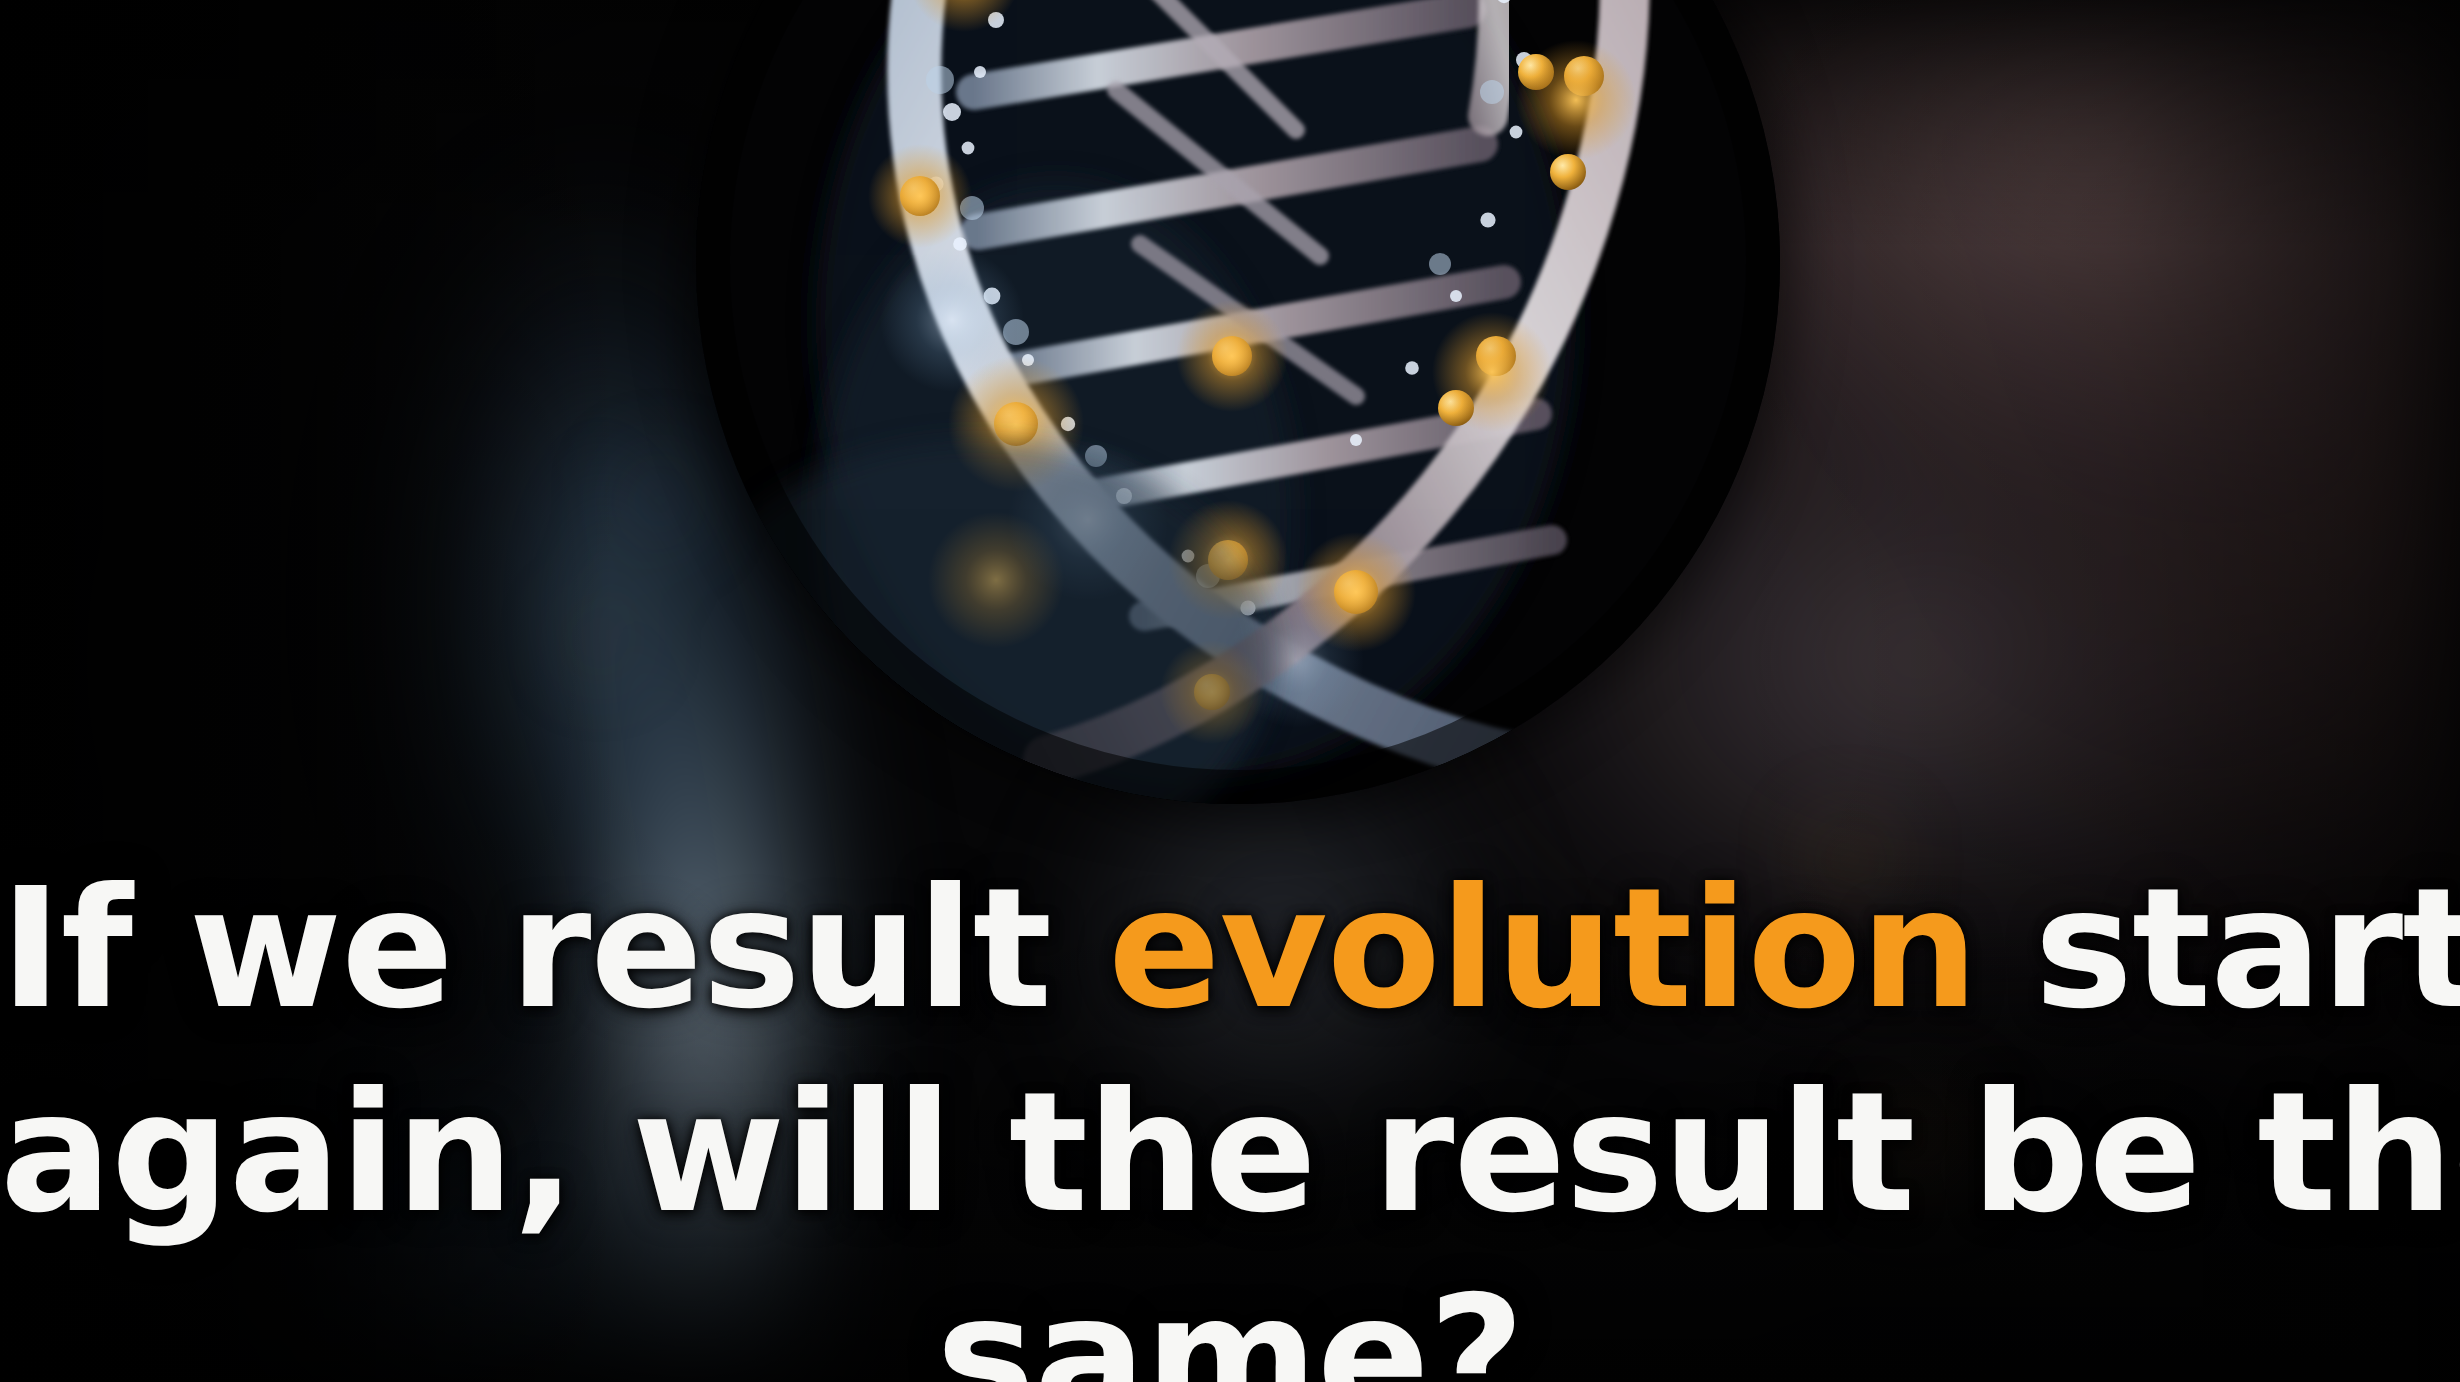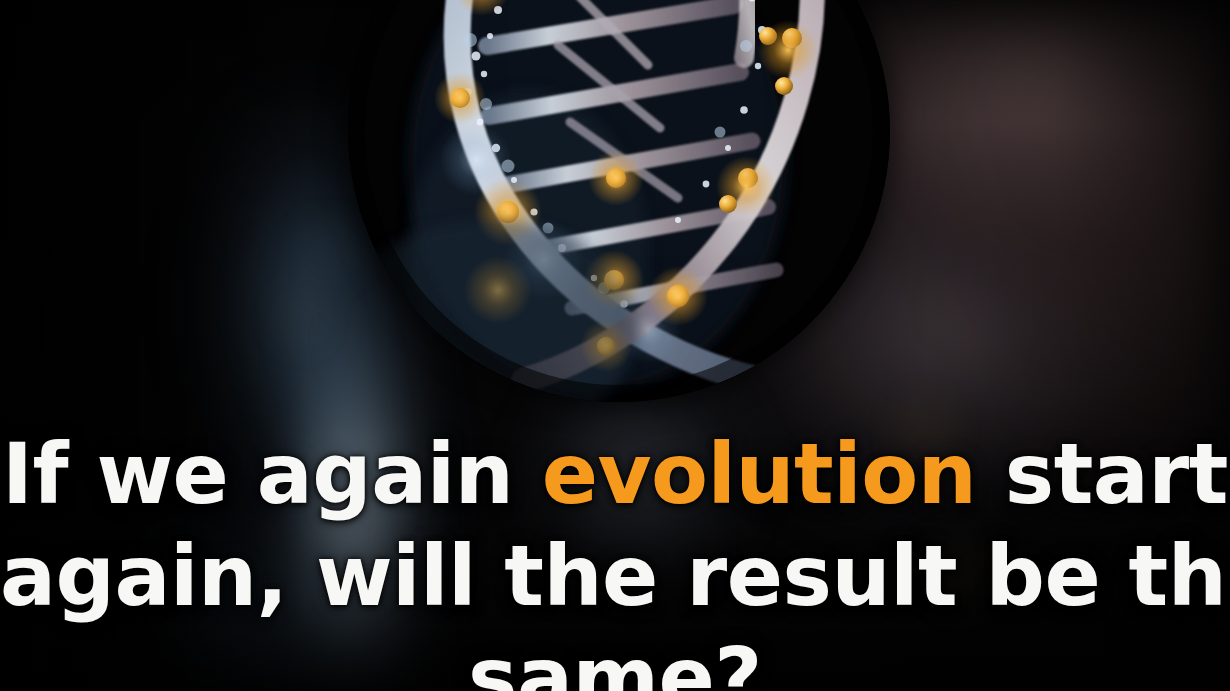--- a/index.html
+++ b/index.html
@@ -285,18 +285,18 @@
         </g>
 
         <ellipse cx="140" cy="470" rx="150" ry="110" fill="#1b2a38" opacity="0.45" filter="url(#blurSoft)"></ellipse>
 
         <circle cx="271" cy="271" r="271" fill="none" stroke="#000" stroke-width="34" opacity="0.55"></circle>
       </g>
     </svg>
   </div>
 
   <div id="headline">
-    <span class="ln"><span>If we again </span><span class="accent">evolution</span><span> start</span></span>
+    <span class="ln"><span>If we result </span><span class="accent">evolution</span><span> start</span></span>
     <span class="ln">again, will the result be the</span>
     <span class="ln">same?</span>
   </div>
 
 </div>
 
 </body></html>

